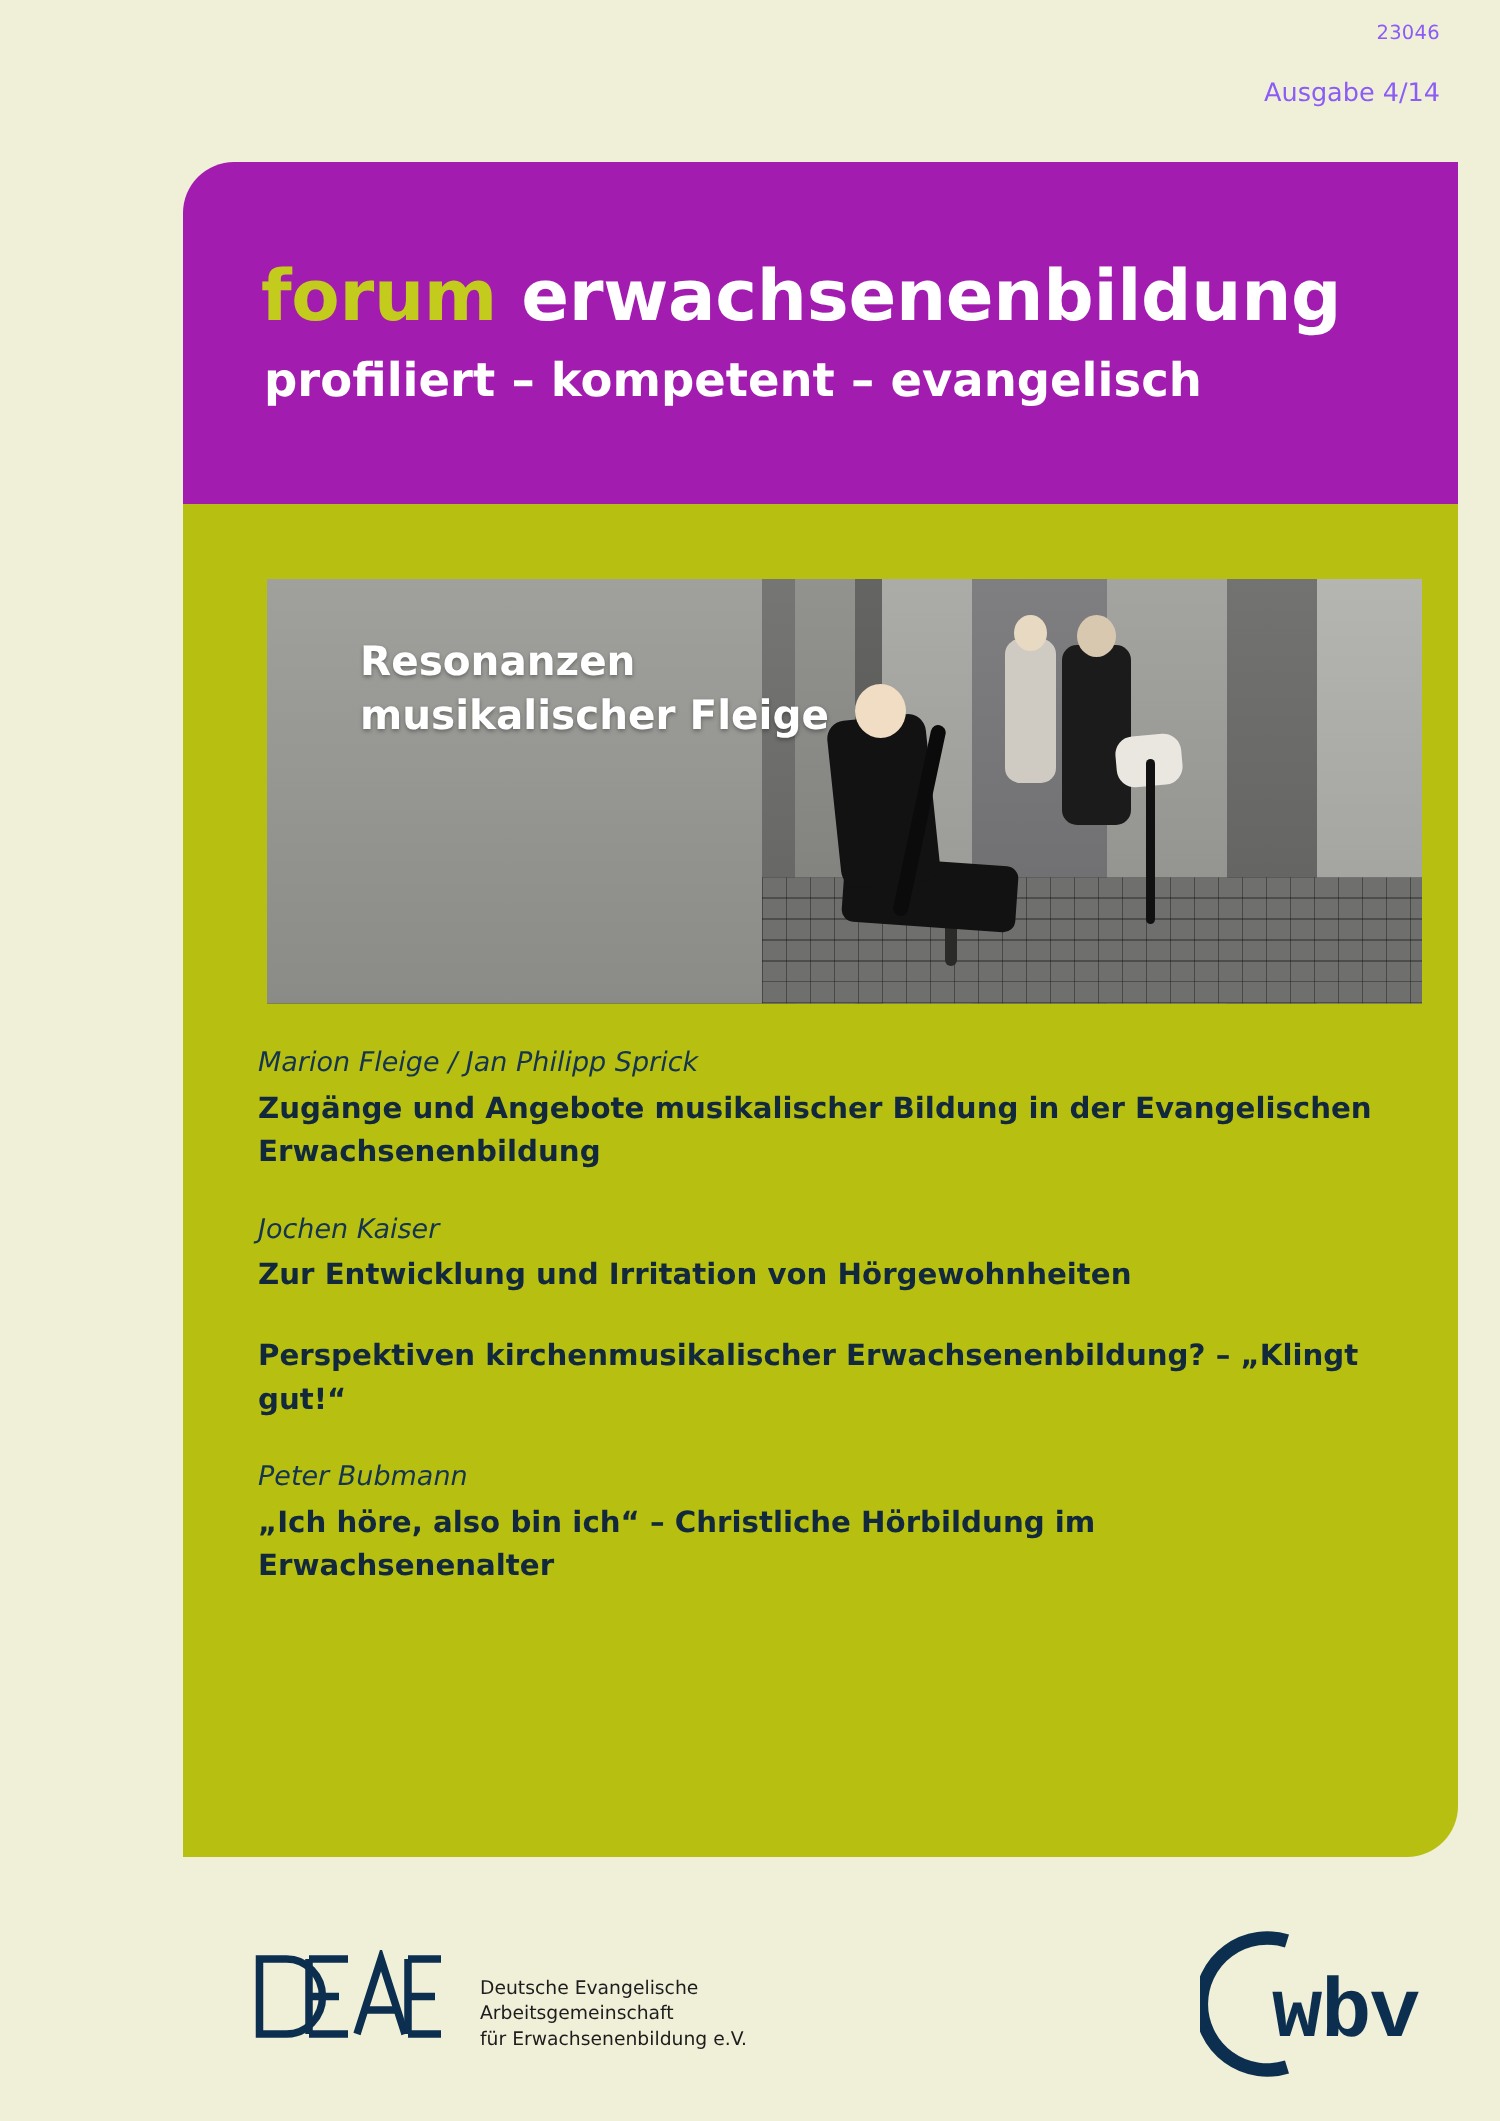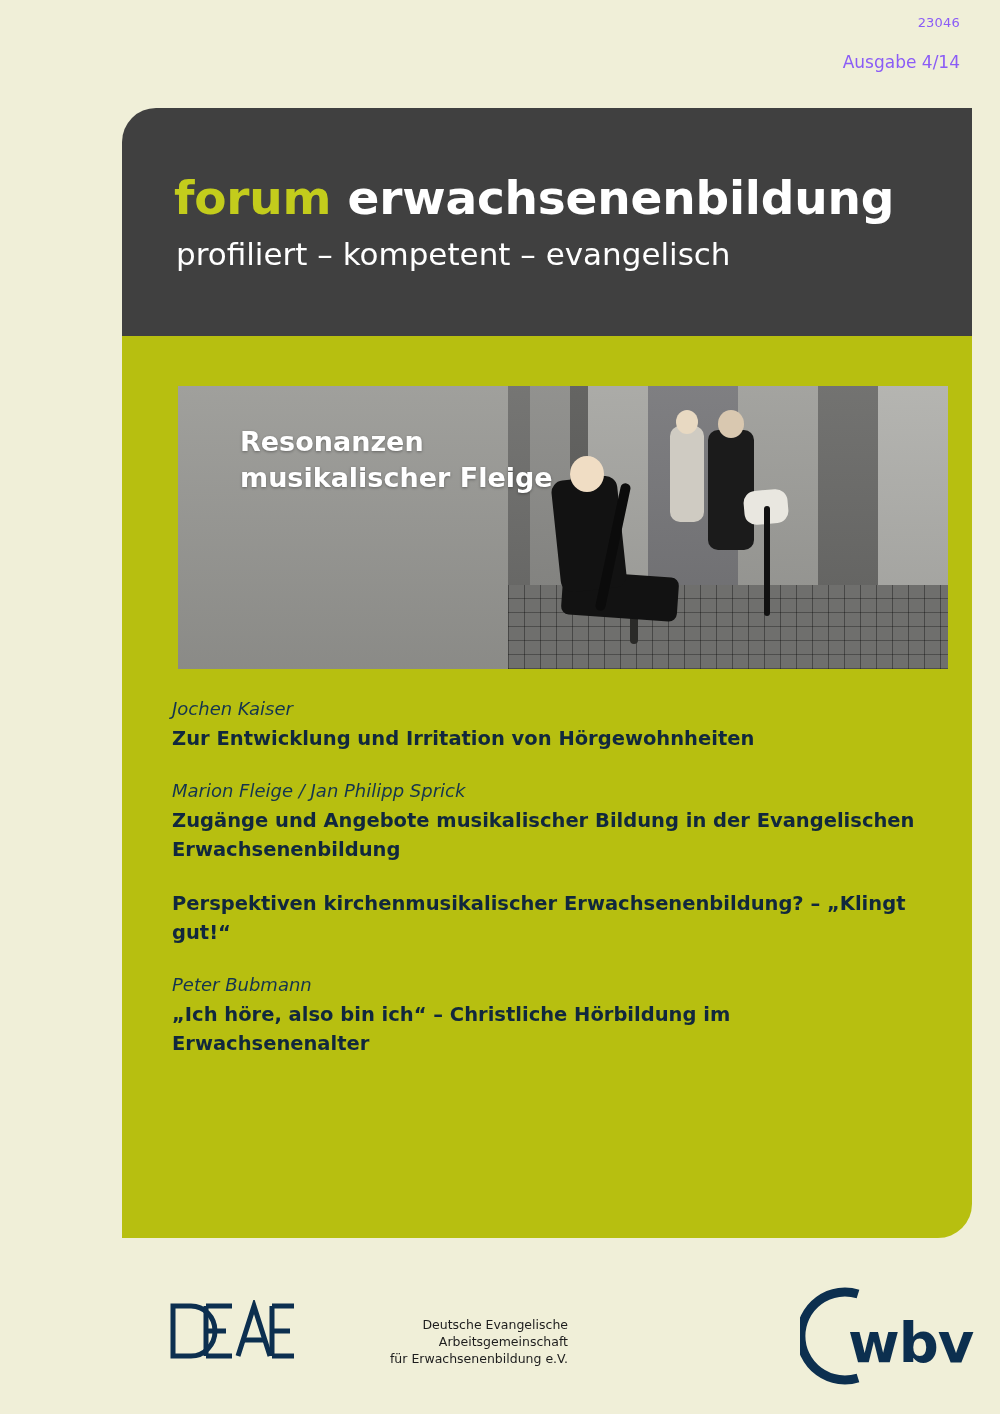--- a/index.html
+++ b/index.html
@@ -42,21 +42,21 @@
     width: 850px;
     height: 1130px;
   }
 
   .header-band {
     position: absolute;
     left: 0;
     top: 0;
     width: 850px;
     height: 228px;
-    background: #404040;
+    background: #a21caf;
     border-top-left-radius: 34px;
   }
 
   .title-line {
     position: absolute;
     left: 52px;
     top: 62px;
     font-size: 47px;
     font-weight: bold;
     color: #ffffff;
@@ -66,21 +66,21 @@
   .title-forum {
     color: #c3cc1c;
   }
   .subtitle-line {
     position: absolute;
     left: 54px;
     top: 128px;
     font-size: 31px;
     color: #ffffff;
     white-space: nowrap;
-    font-weight: 400;
+    font-weight: 700;
   }
 
   .body-band {
     position: absolute;
     left: 0;
     top: 228px;
     width: 850px;
     height: 902px;
     background: #b7bf10;
     border-bottom-right-radius: 34px;
@@ -258,21 +258,20 @@
     width: 1000px;
     height: 146px;
   }
 
   .deae-logo {
     position: absolute;
     left: 168px;
     top: 30px;
     width: 400px;
     height: 80px;
-    text-align: right;
   }
   .deae-mark {
     position: absolute;
     left: 0;
     top: 2px;
     width: 130px;
     height: 62px;
   }
   .deae-text {
     position: absolute;
@@ -282,20 +281,21 @@
     color: #1d1d1d;
     line-height: 17px;
   }
 
   .wbv-logo {
     position: absolute;
     left: 800px;
     top: 12px;
     width: 160px;
     height: 112px;
+    font-family: Liberation Mono, monospace;
   }
   .wbv-text {
     position: absolute;
     left: 48px;
     top: 30px;
     font-size: 56px;
     font-weight: bold;
     color: #0c2f4f;
     letter-spacing: -1px;
   }
@@ -335,27 +335,27 @@
     <div class="photo-figure fig-clarinet"></div>
     <div class="photo-headline">
       <div>Resonanzen</div>
       <div>musikalischer Fleige</div>
     </div>
   </div>
 
   <div class="articles">
 
     <div class="article">
+      <div class="article-author">Marion Fleige / Jan Philipp Sprick</div>
+      <div class="article-title">Zugänge und Angebote musikalischer Bildung in der Evangelischen Erwachsenenbildung</div>
+    </div>
+
+    <div class="article">
       <div class="article-author">Jochen Kaiser</div>
       <div class="article-title">Zur Entwicklung und Irritation von Hörgewohnheiten</div>
-    </div>
-
-    <div class="article">
-      <div class="article-author">Marion Fleige / Jan Philipp Sprick</div>
-      <div class="article-title">Zugänge und Angebote musikalischer Bildung in der Evangelischen Erwachsenenbildung</div>
     </div>
 
     <div class="article">
       <div class="article-title">Perspektiven kirchenmusikalischer Erwachsenenbildung? – „Klingt gut!“</div>
     </div>
 
     <div class="article">
       <div class="article-author">Peter Bubmann</div>
       <div class="article-title">„Ich höre, also bin ich“ – Christliche Hörbildung im Erwachsenenalter</div>
     </div>

